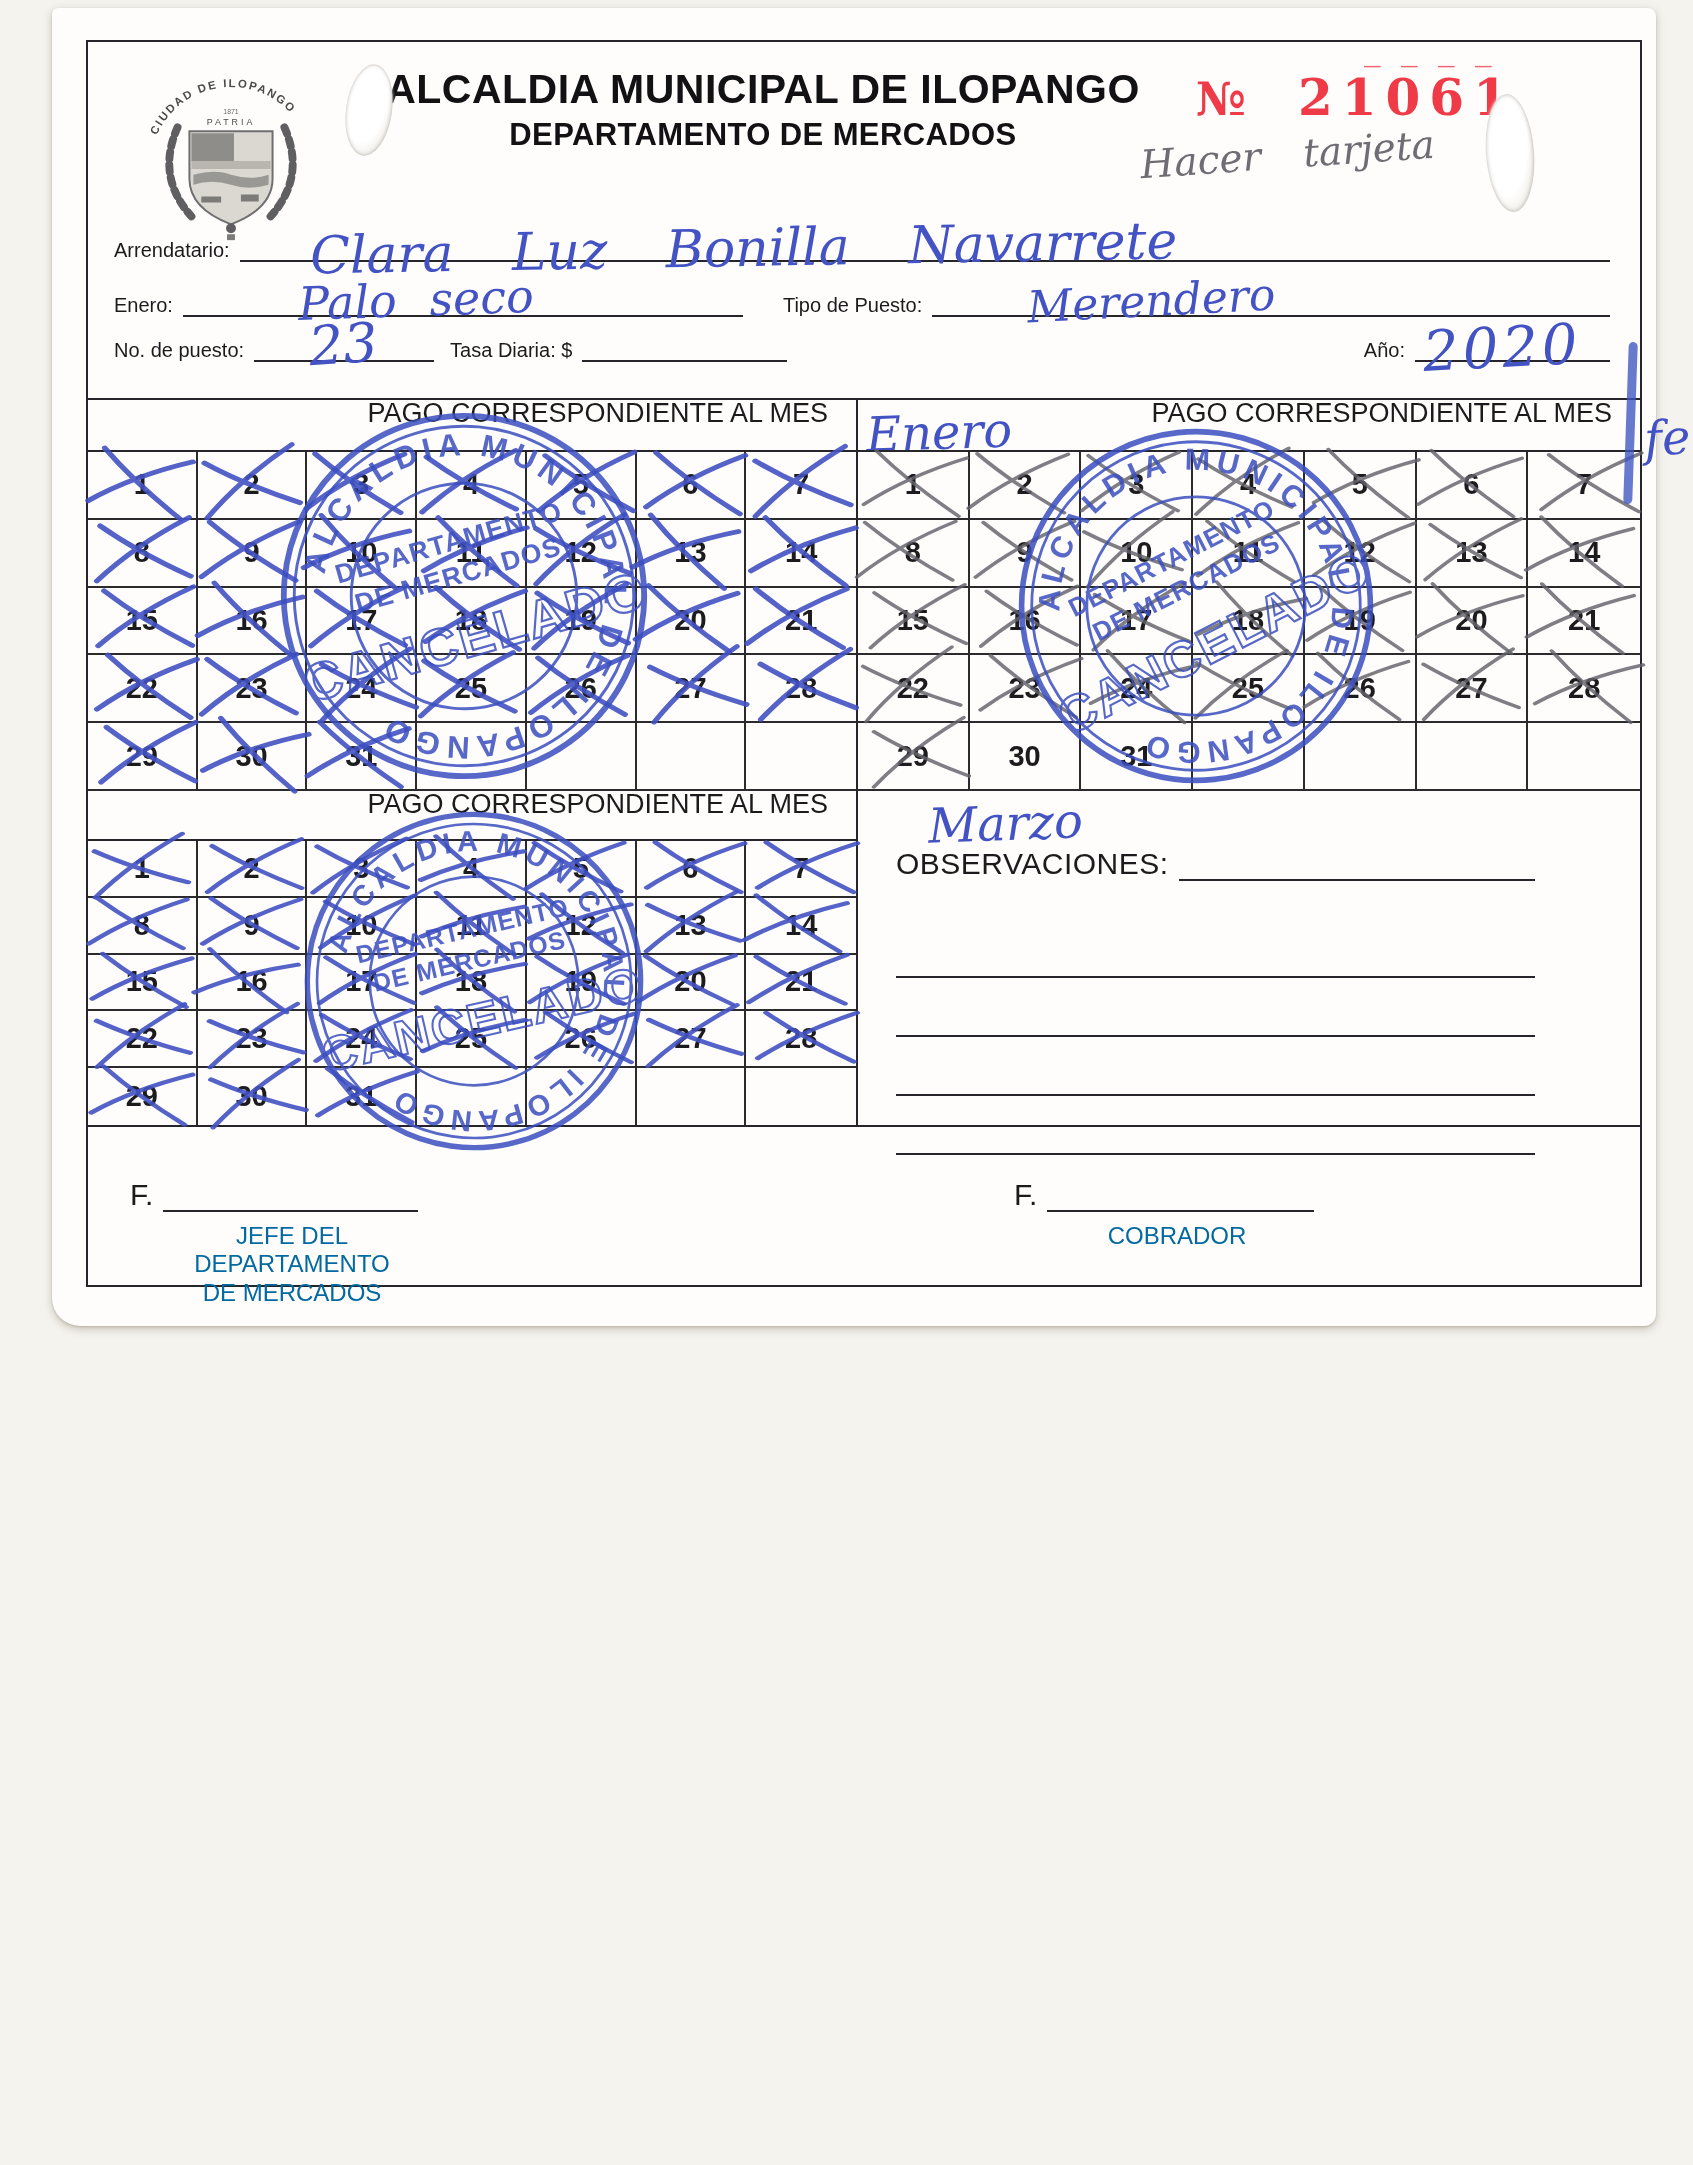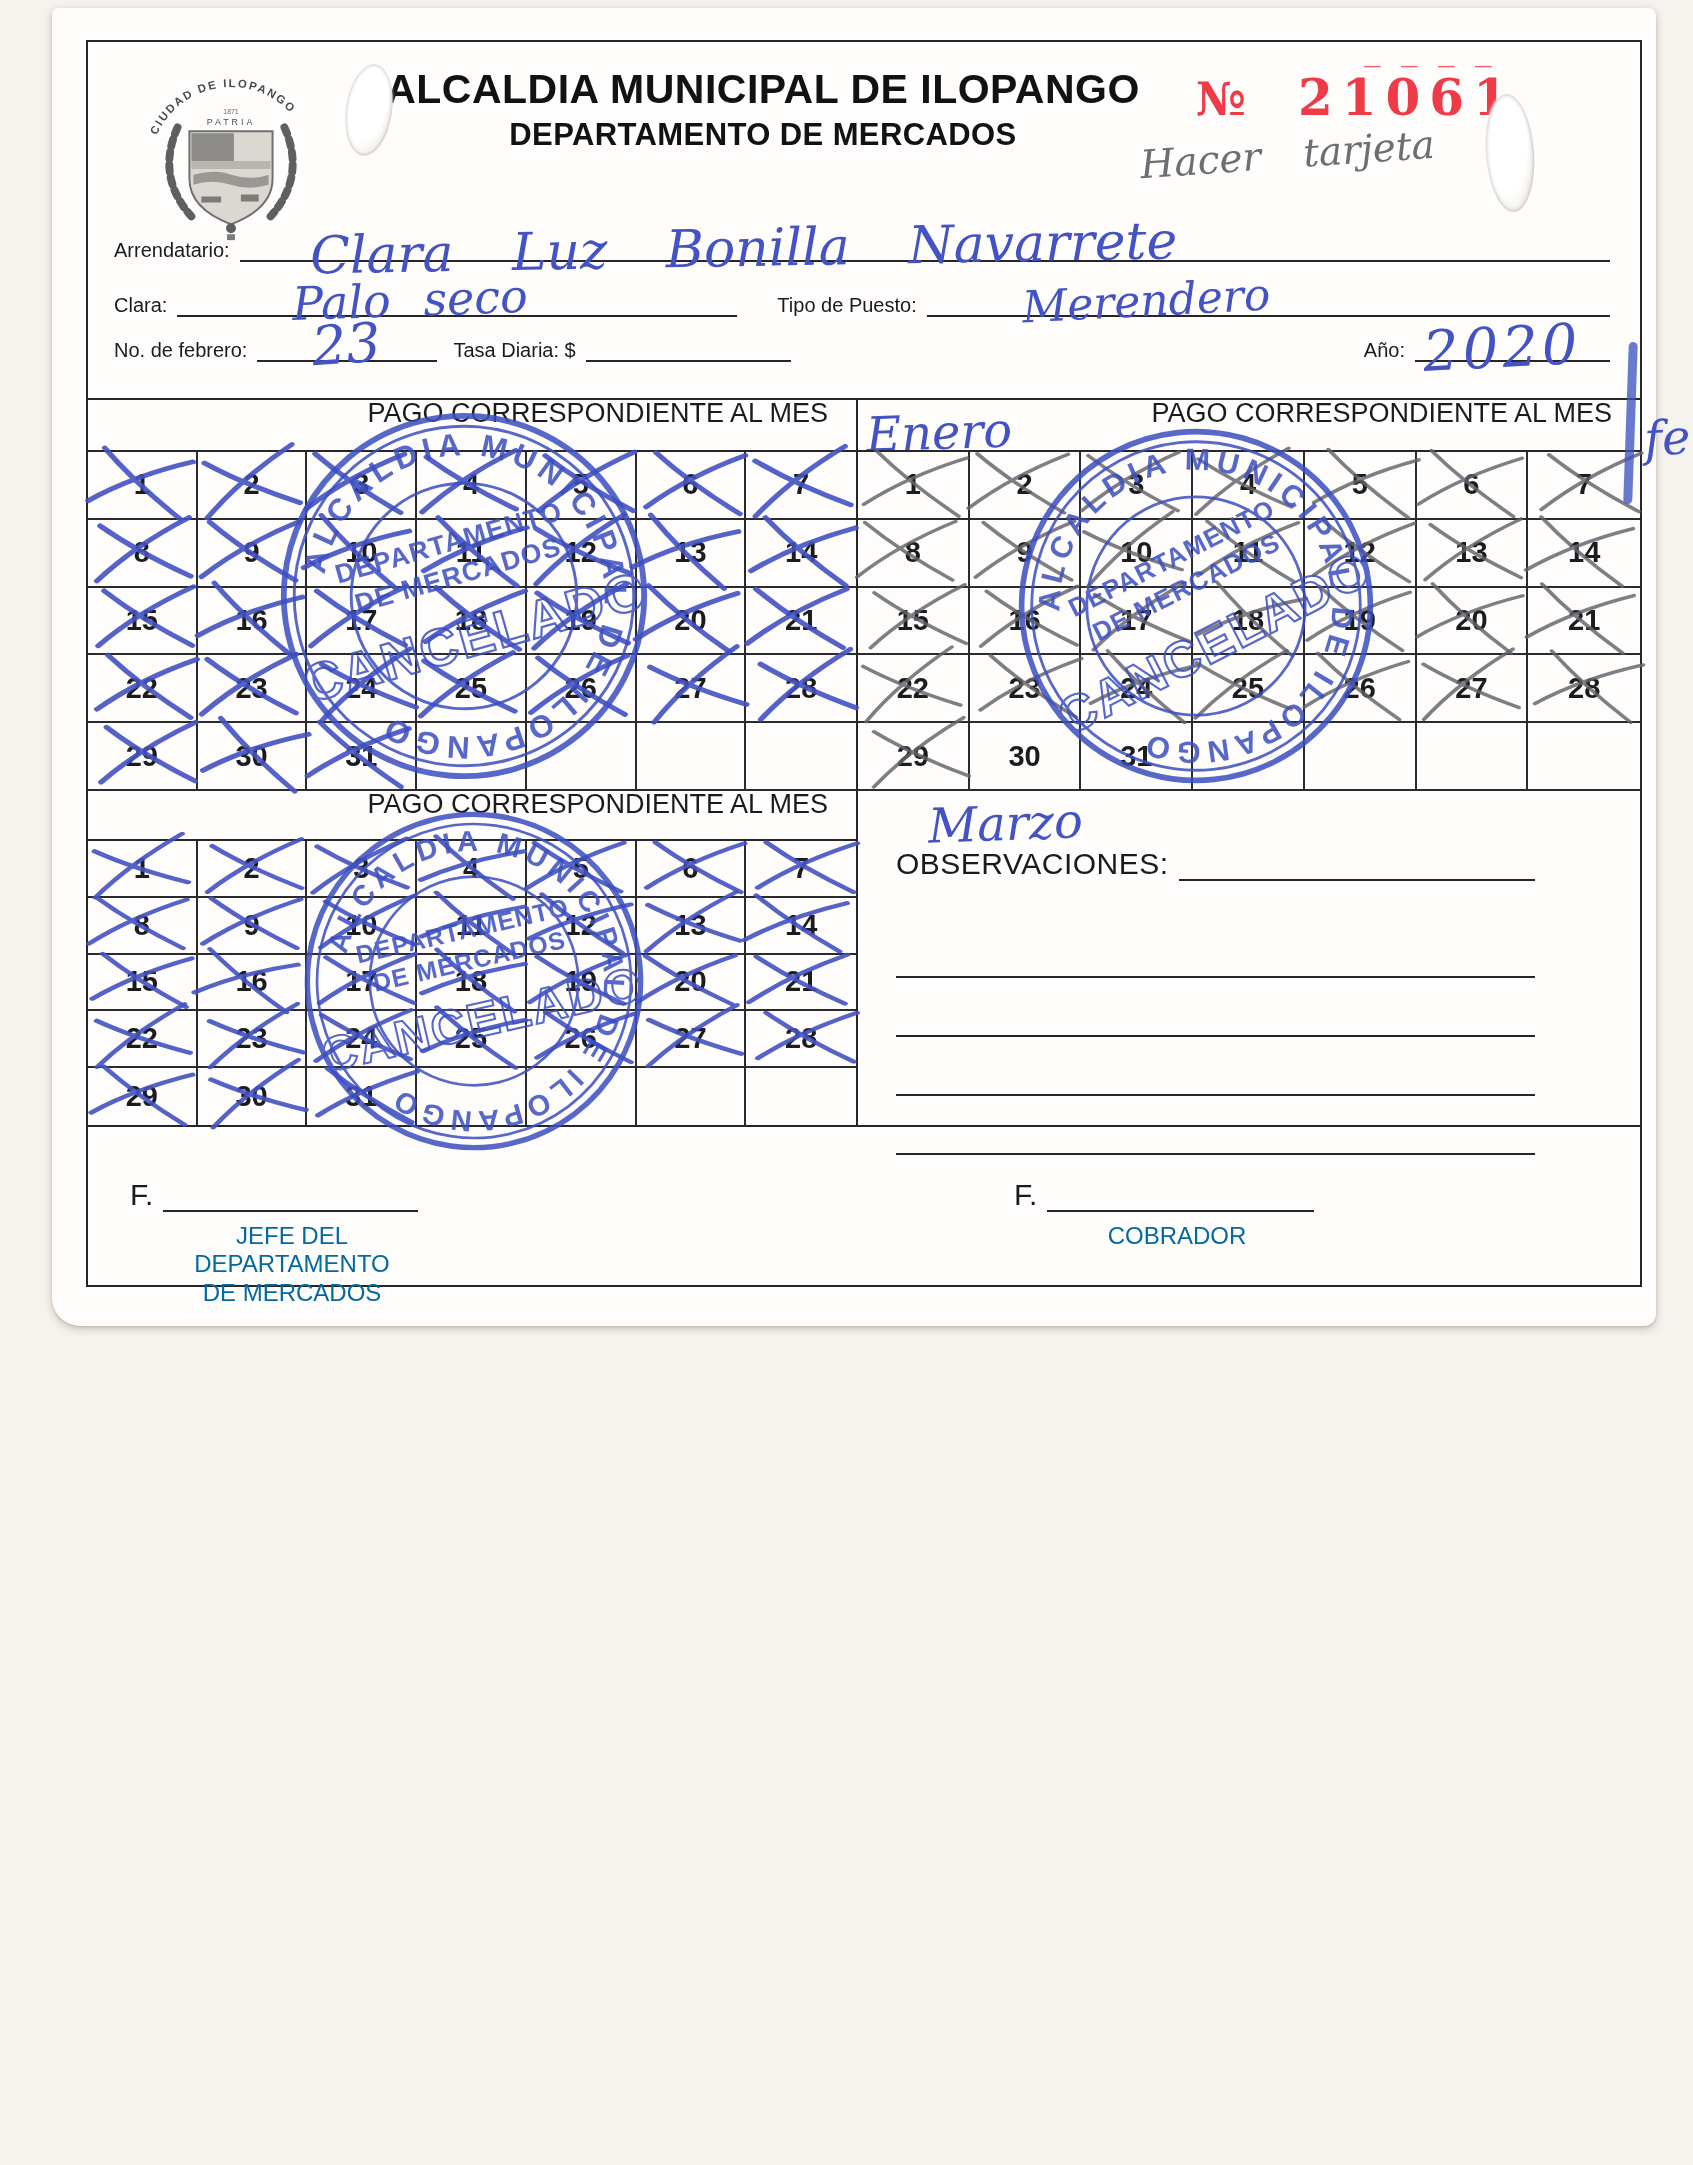--- a/index.html
+++ b/index.html
@@ -140,33 +140,33 @@
     <div class="hole hole2"></div>
 
     <div class="field-row row-arrendatario">
       <span class="flabel">Arrendatario:</span>
       <span class="wline grow">
         <span class="hand" style="left:70px;bottom:-14px;font-size:52px;word-spacing:42px;transform:rotate(-1deg);">Clara Luz Bonilla Navarrete</span>
       </span>
     </div>
 
     <div class="field-row row-sector">
-      <span class="flabel">Clara:</span>
+      <span class="flabel">Enero:</span>
       <span class="wline" style="width:560px;">
         <span class="hand" style="left:115px;bottom:-8px;font-size:46px;word-spacing:18px;transform:rotate(-2deg);">Palo seco</span>
       </span>
       <span class="gap"></span>
       <span class="flabel" style="padding-left:14px;">Tipo de Puesto:</span>
       <span class="wline grow">
         <span class="hand" style="left:95px;bottom:-8px;font-size:44px;transform:rotate(-3deg);">Merendero</span>
       </span>
     </div>
 
     <div class="field-row row-puesto">
-      <span class="flabel">No. de febrero:</span>
+      <span class="flabel">No. de puesto:</span>
       <span class="wline" style="width:180px;">
         <span class="hand" style="left:55px;bottom:-12px;font-size:54px;transform:rotate(-4deg);">23</span>
       </span>
       <span class="flabel" style="padding-left:16px;text-align:right;">Tasa Diaria: $</span>
       <span class="wline" style="width:205px;">
         <span class="hand" style="left:40px;bottom:-6px;font-size:40px;"></span>
       </span>
       <span class="grow"></span>
       <span class="flabel">Año:</span>
       <span class="wline" style="width:195px;">

